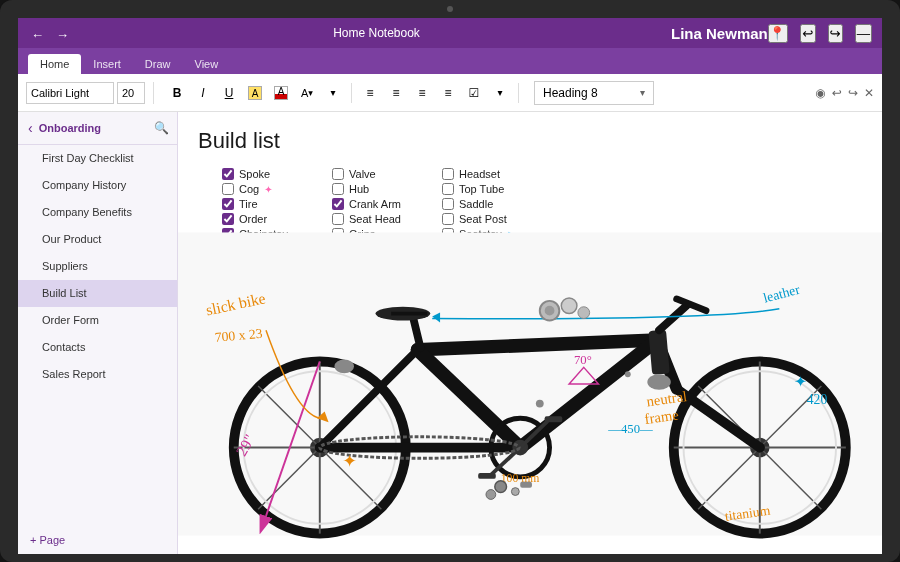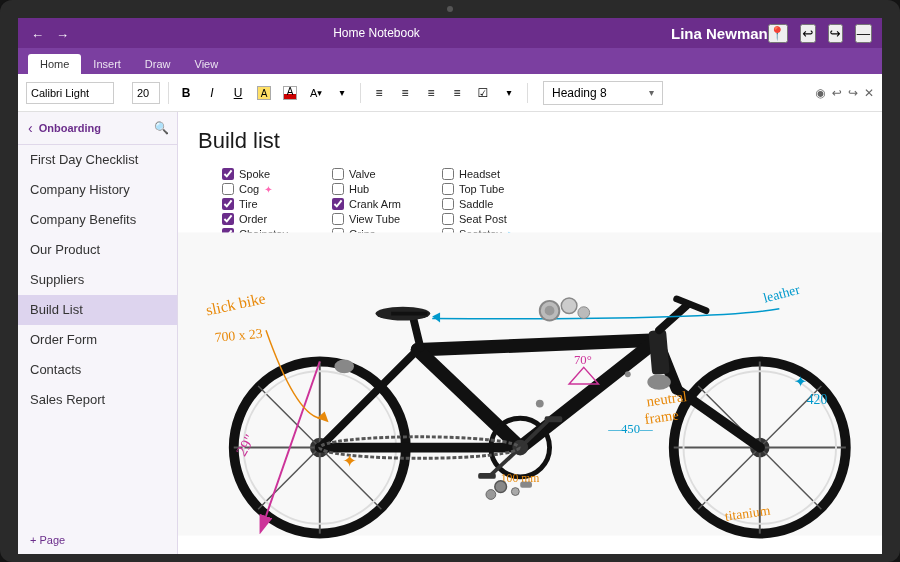--- a/index.html
+++ b/index.html
@@ -116,24 +116,24 @@
       display: flex;
       align-items: center;
       padding: 4px 8px;
       height: 38px;
       flex-shrink: 0;
       gap: 4px;
     }
     .toolbar-font {
       display: flex;
       align-items: center;
-      gap: 18px;
+      gap: 3px;
       border-right: 1px solid #ddd;
       padding-right: 8px;
-      margin-right: 2px;
+      margin-right: 8px;
     }
     .toolbar-font input {
       width: 80px;
       height: 22px;
       border: 1px solid #ccc;
       padding: 0 4px;
       font-size: 11px;
     }
     .toolbar-btn {
       height: 24px;
@@ -224,22 +224,22 @@
       flex: 1;
     }
     .sidebar-search-btn {
       background: none;
       border: none;
       cursor: pointer;
       font-size: 12px;
       color: #666;
     }
     .sidebar-item {
-      padding: 7px 12px;
-      font-size: 13px;
+      padding: 7px 24px;
+      font-size: 11px;
       color: #333;
       cursor: pointer;
       border-bottom: 1px solid transparent;
     }
     .sidebar-item.active {
       background: #ddd4ee;
       font-weight: 500;
     }
     .sidebar-add {
       margin-top: auto;
@@ -466,21 +466,21 @@
               <div class="check-item">
                 <input type="checkbox" style="">
                 <span>Hub</span>
               </div>
               <div class="check-item">
                 <input type="checkbox" checked="" style="">
                 <span>Crank Arm</span>
               </div>
               <div class="check-item">
                 <input type="checkbox" style="">
-                <span>View Tube</span>
+                <span>Seat Head</span>
               </div>
               <div class="check-item">
                 <input type="checkbox" style="">
                 <span>Grips</span>
               </div>
               <div class="check-item">
                 <input type="checkbox" style="">
                 <span>Fork</span>
                 <span class="check-star-orange">✦</span>
               </div>

